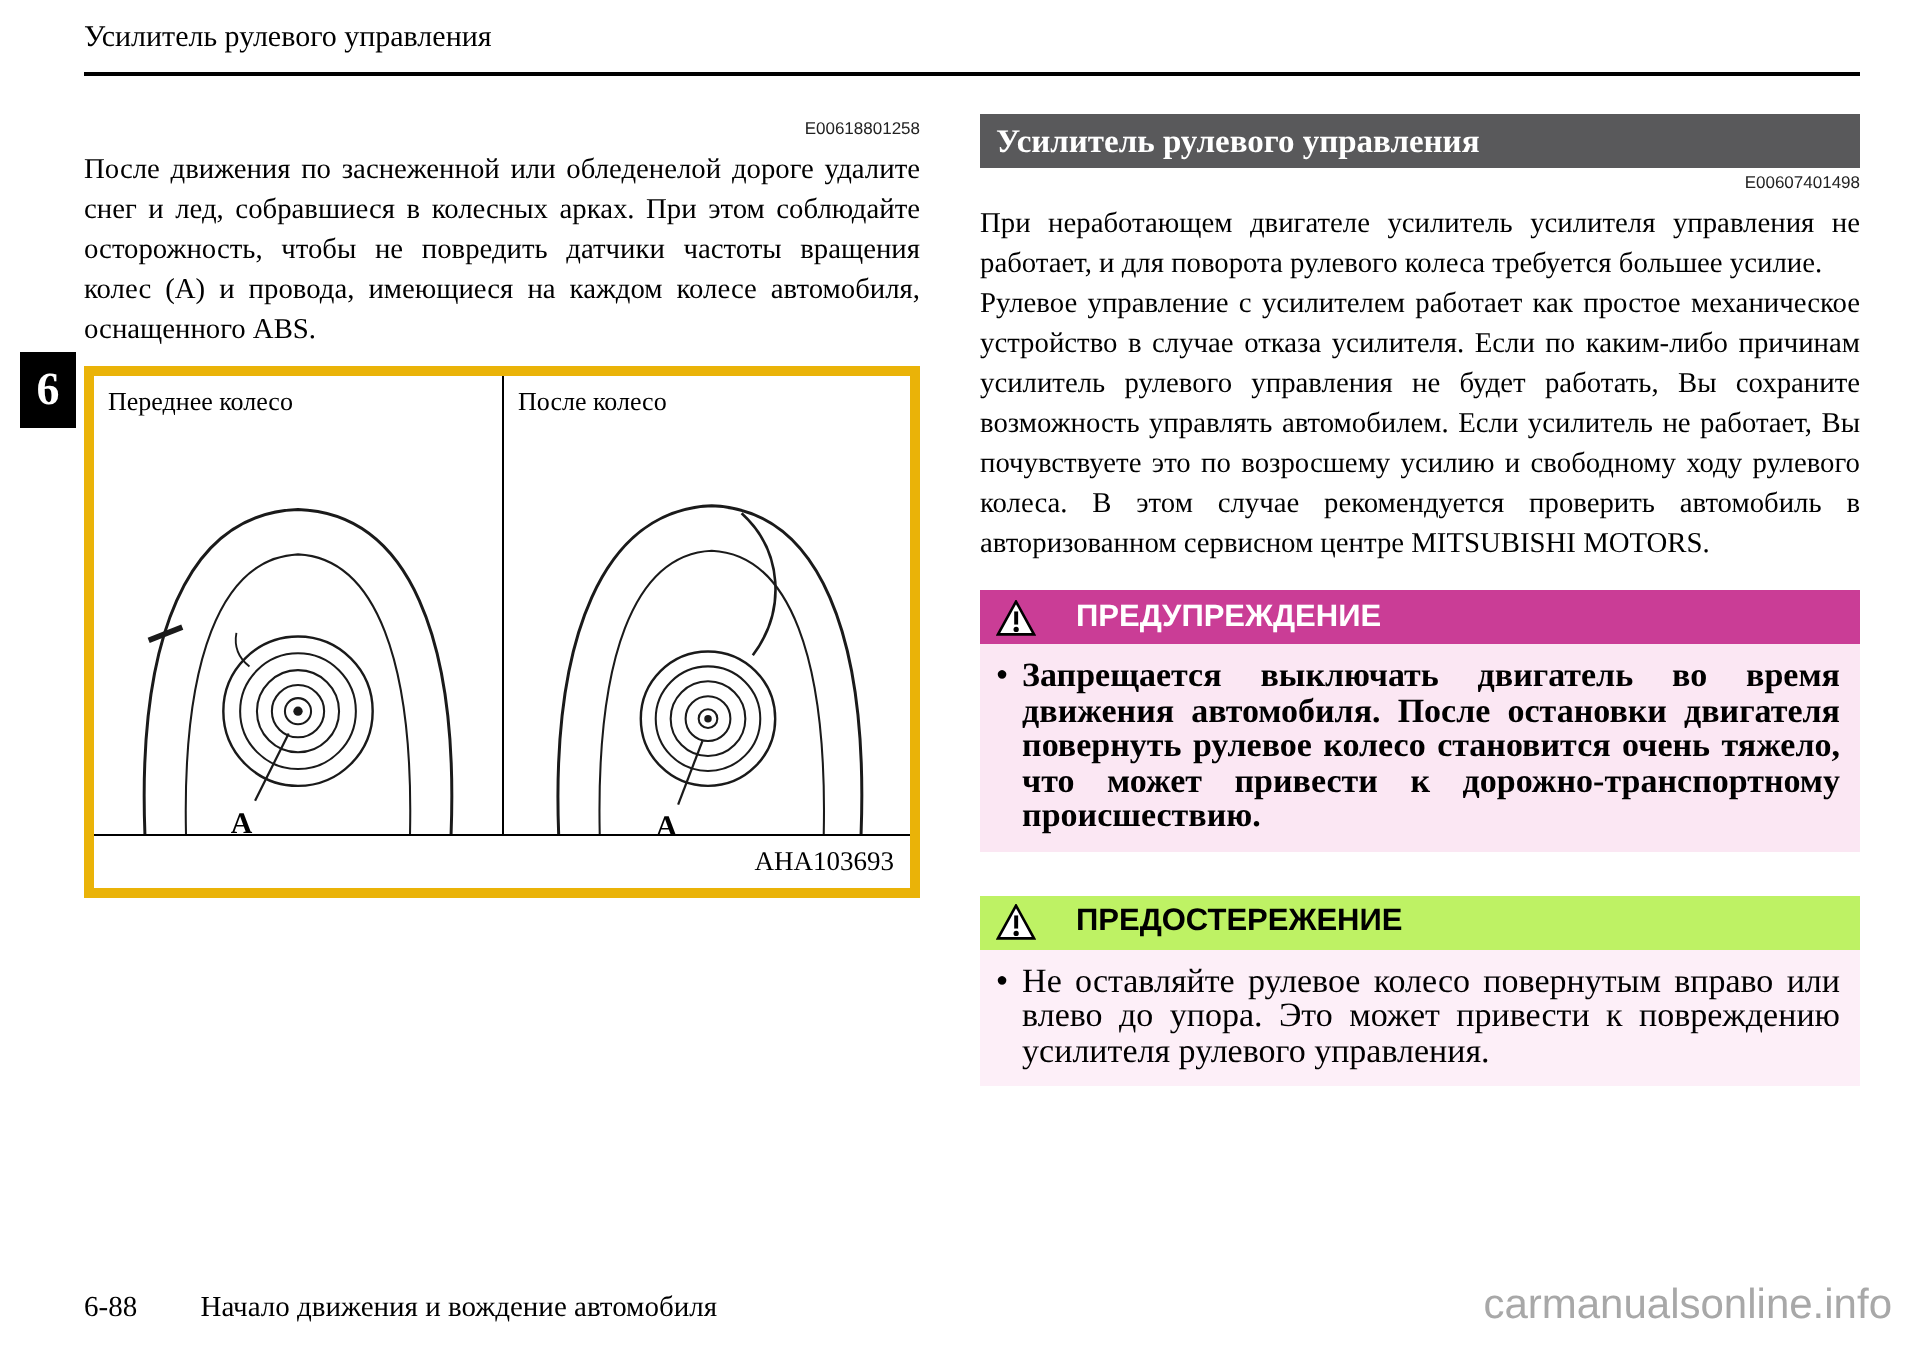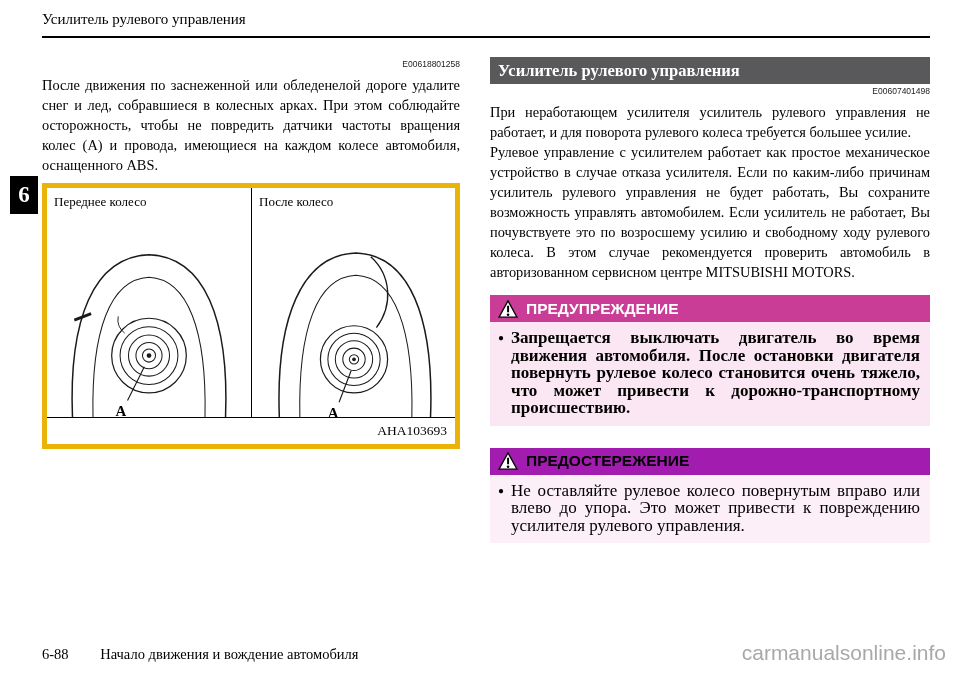--- a/index.html
+++ b/index.html
@@ -46,26 +46,26 @@
     display:flex;align-items:center;justify-content:flex-end;padding-right:8px;font-size:13.5px;text-align:right;
   }
 
   .section-bar{
     background:#59595b;color:#fff;font-weight:bold;font-size:16.5px;
     height:27px;line-height:22px;padding:3px 8px;
   }
 
   .alert{margin-top:13px}
   .alert-head{
-    height:27px;display:flex;align-items:center;padding:0 8px;gap:8px;
+    height:27px;display:flex;align-items:center;padding:0 8px;gap:20px;
     font-family:"Liberation Sans",sans-serif;font-weight:bold;font-size:15.5px;
   }
   .warn .alert-head{background:#ca3d96;color:#fff}
   .caution{margin-top:22px}
-  .caution .alert-head{background:#a21caf;color:#000}
+  .caution .alert-head{background:#bef264;color:#000}
   .alert-body{display:flex;gap:7px;padding:7px 10px 9px 8px}
   .warn .alert-body{background:#fbe7f3}
   .caution .alert-body{background:#fdeff8}
   .bullet{font-size:10px;line-height:17.5px}
   .alert-text{font-size:17px;line-height:17.5px;text-align:justify}
   .warn .alert-text{font-weight:bold}
 
   .footer{position:absolute;left:42px;top:646px;font-size:14.5px}
   .footer .page-num{margin-right:28px}
   .watermark{
@@ -125,21 +125,21 @@
     <div class="fig-caption-row">
       <span>AHA103693</span>
     </div>
   </div>
 </div>
 
 <div class="col-right">
   <div class="section-bar">Усилитель рулевого управления</div>
   <div class="code-line">E00607401498</div>
   <div class="body-text">
-    <p class="para">При неработающем усилителя усилитель рулевого управления не работает, и для поворота рулевого колеса требуется большее усилие.</p>
+    <p class="para">При неработающем двигателе усилитель усилителя управления не работает, и для поворота рулевого колеса требуется большее усилие.</p>
     <p class="para">Рулевое управление с усилителем работает как простое механическое устройство в случае отказа усилителя. Если по каким-либо причинам усилитель рулевого управления не будет работать, Вы сохраните возможность управлять автомобилем. Если усилитель не работает, Вы почувствуете это по возросшему усилию и свободному ходу рулевого колеса. В этом случае рекомендуется проверить автомобиль в авторизованном сервисном центре MITSUBISHI MOTORS.</p>
   </div>
 
   <div class="alert warn">
     <div class="alert-head">
       <svg width="20" height="18" viewBox="0 0 24 22">
         <path d="M12 1 L23 21 L1 21 Z" fill="#fff" stroke="#000" stroke-width="1.6"></path>
         <rect x="10.9" y="7" width="2.4" height="8" fill="#000"></rect>
         <circle cx="12.1" cy="18" r="1.6" fill="#000"></circle>
       </svg>

